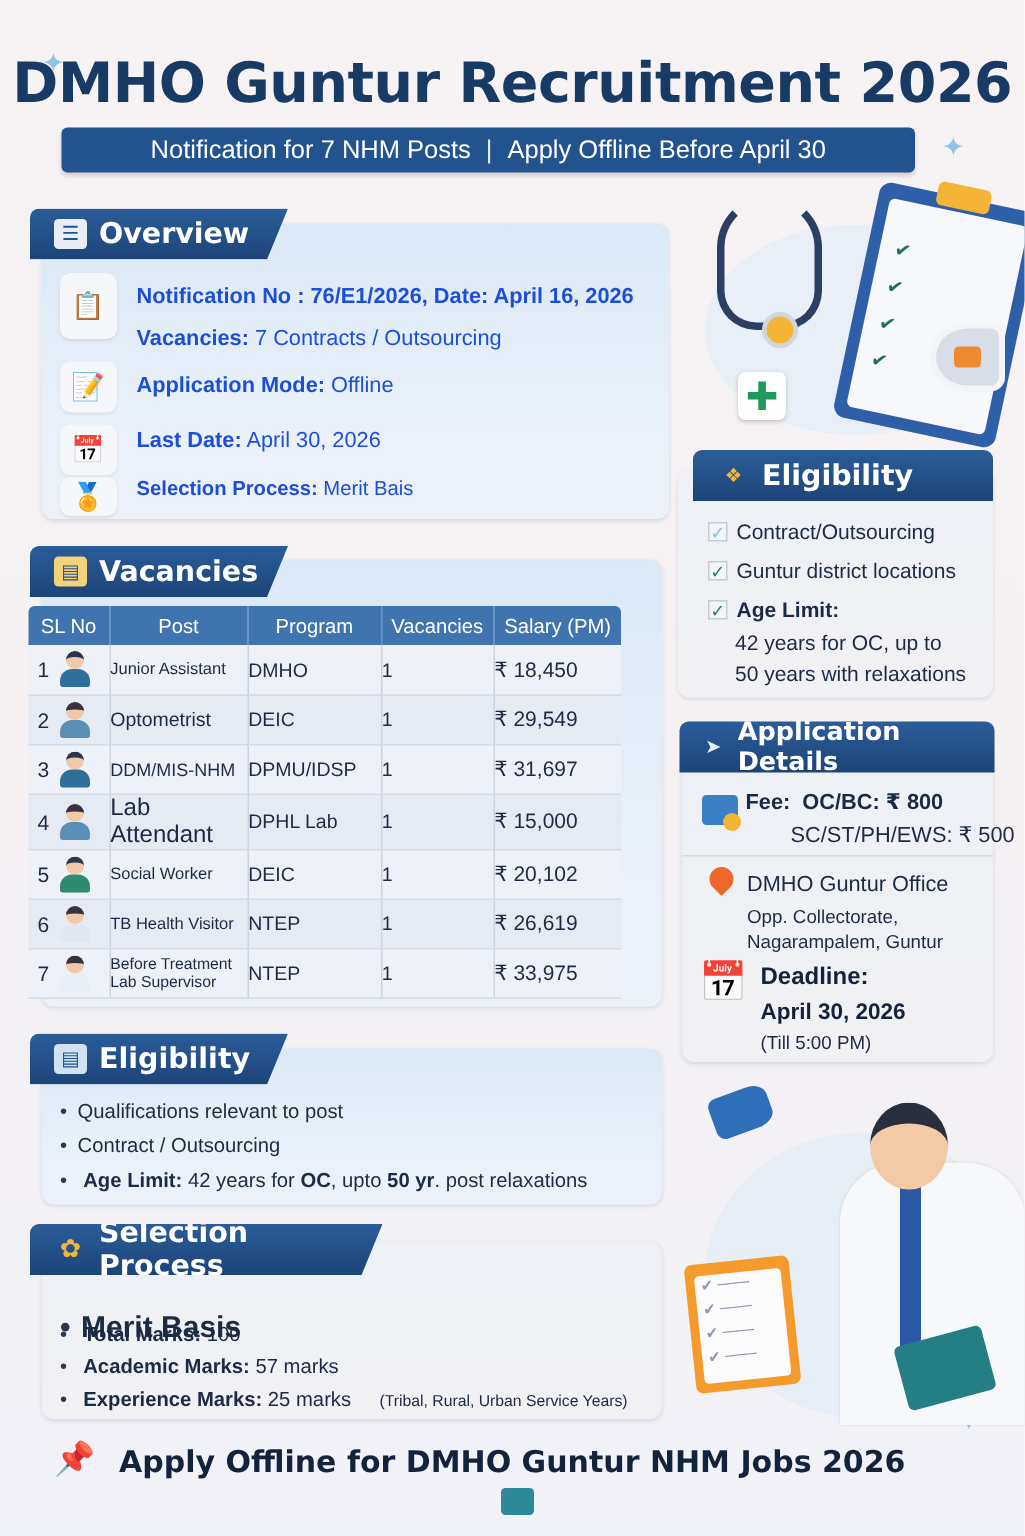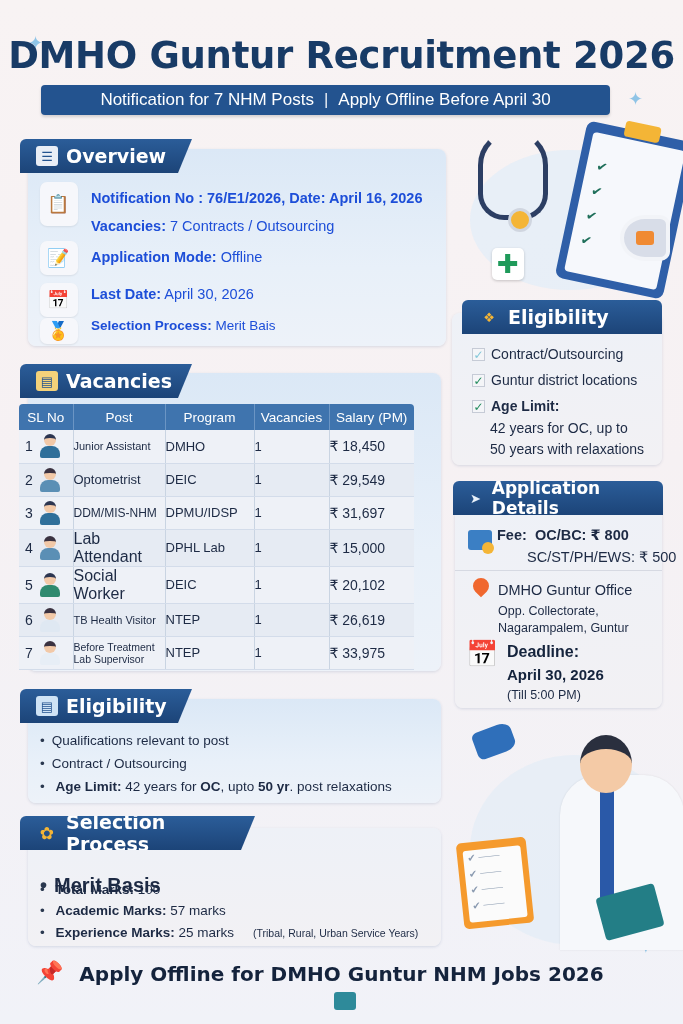--- a/index.html
+++ b/index.html
@@ -214,21 +214,21 @@
     </tr>
     <tr>
       <td class="sl-cell"><span class="num">4</span><span class="avatar f"><span class="head"></span><span class="body"></span></span></td>
       <td style="font-size:16px;">Lab Attendant</td>
       <td>DPHL Lab</td>
       <td>1</td>
       <td>₹ 15,000</td>
     </tr>
     <tr>
       <td class="sl-cell"><span class="num">5</span><span class="avatar"><span class="head"></span><span class="body" style="background:#2f8a6f;"></span></span></td>
-      <td style="font-size:16px;">Social Worker</td>
+      <td style="font-size:11px;">Social Worker</td>
       <td>DEIC</td>
       <td>1</td>
       <td>₹ 20,102</td>
     </tr>
     <tr>
       <td class="sl-cell"><span class="num">6</span><span class="avatar f"><span class="head"></span><span class="body" style="background:#dfe8f2;"></span></span></td>
       <td class="post-small">TB Health Visitor</td>
       <td>NTEP</td>
       <td>1</td>
       <td>₹ 26,619</td>

